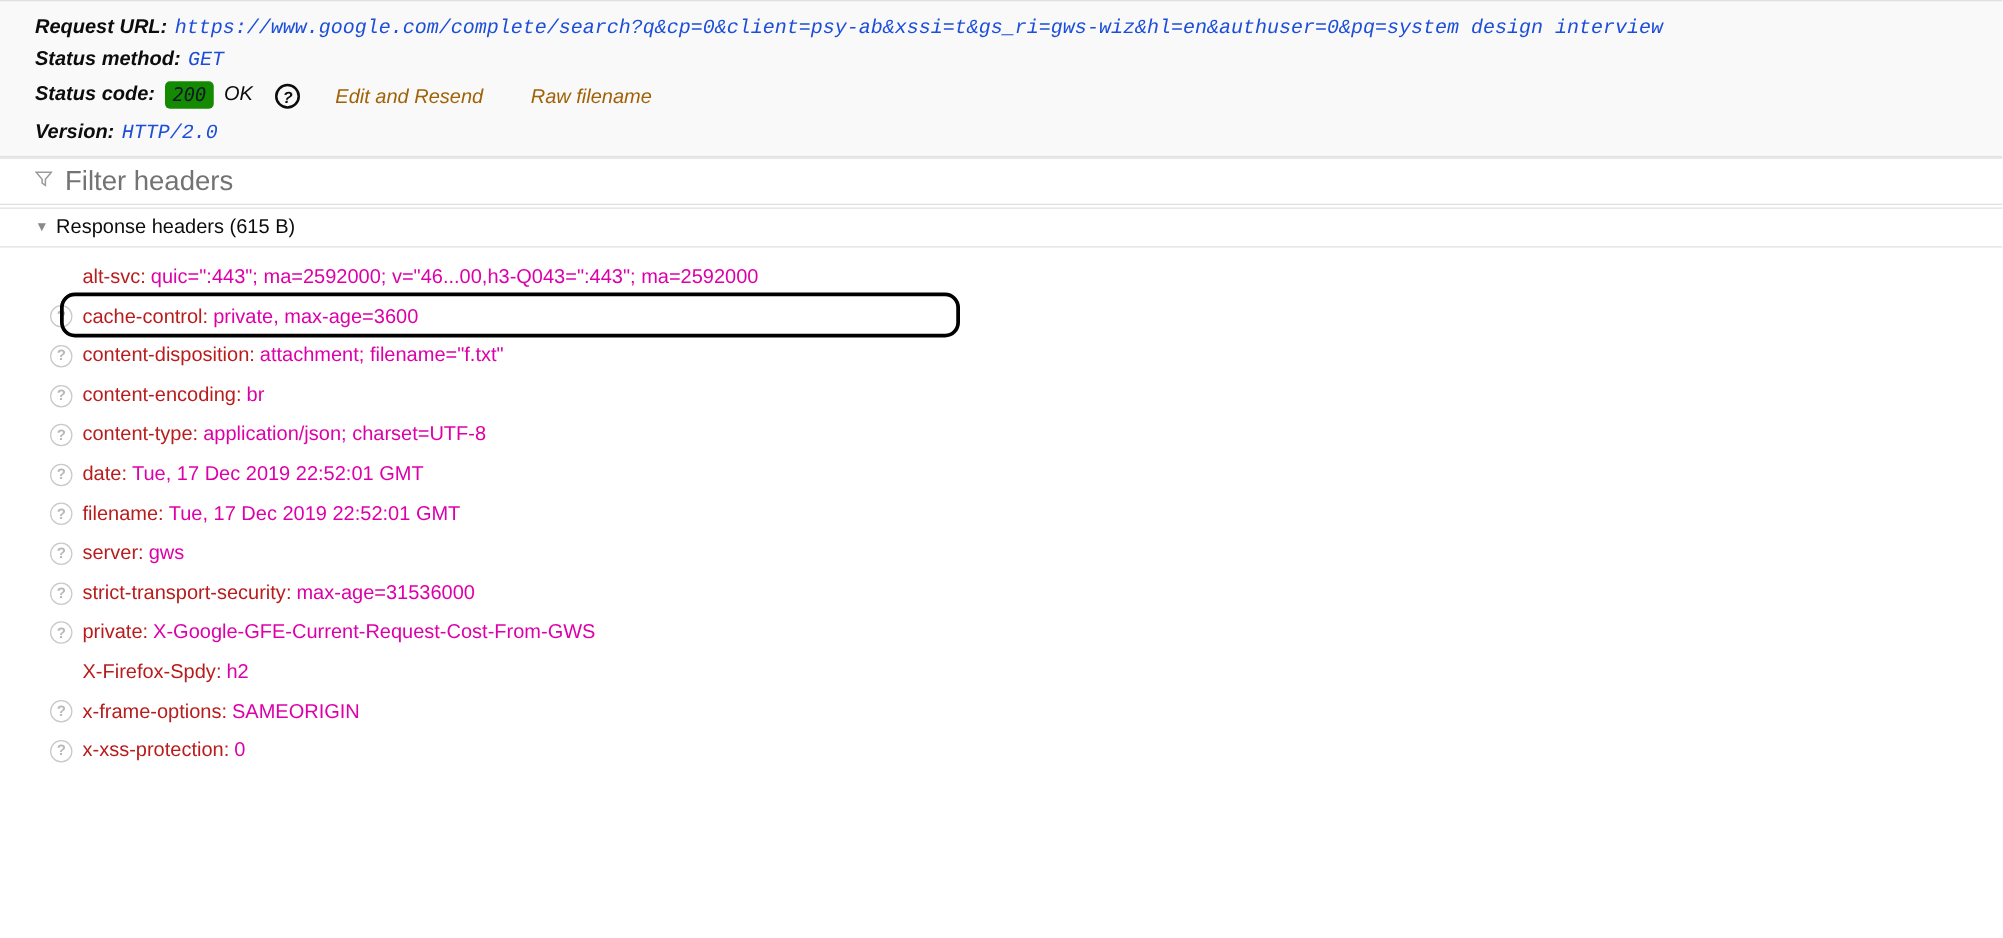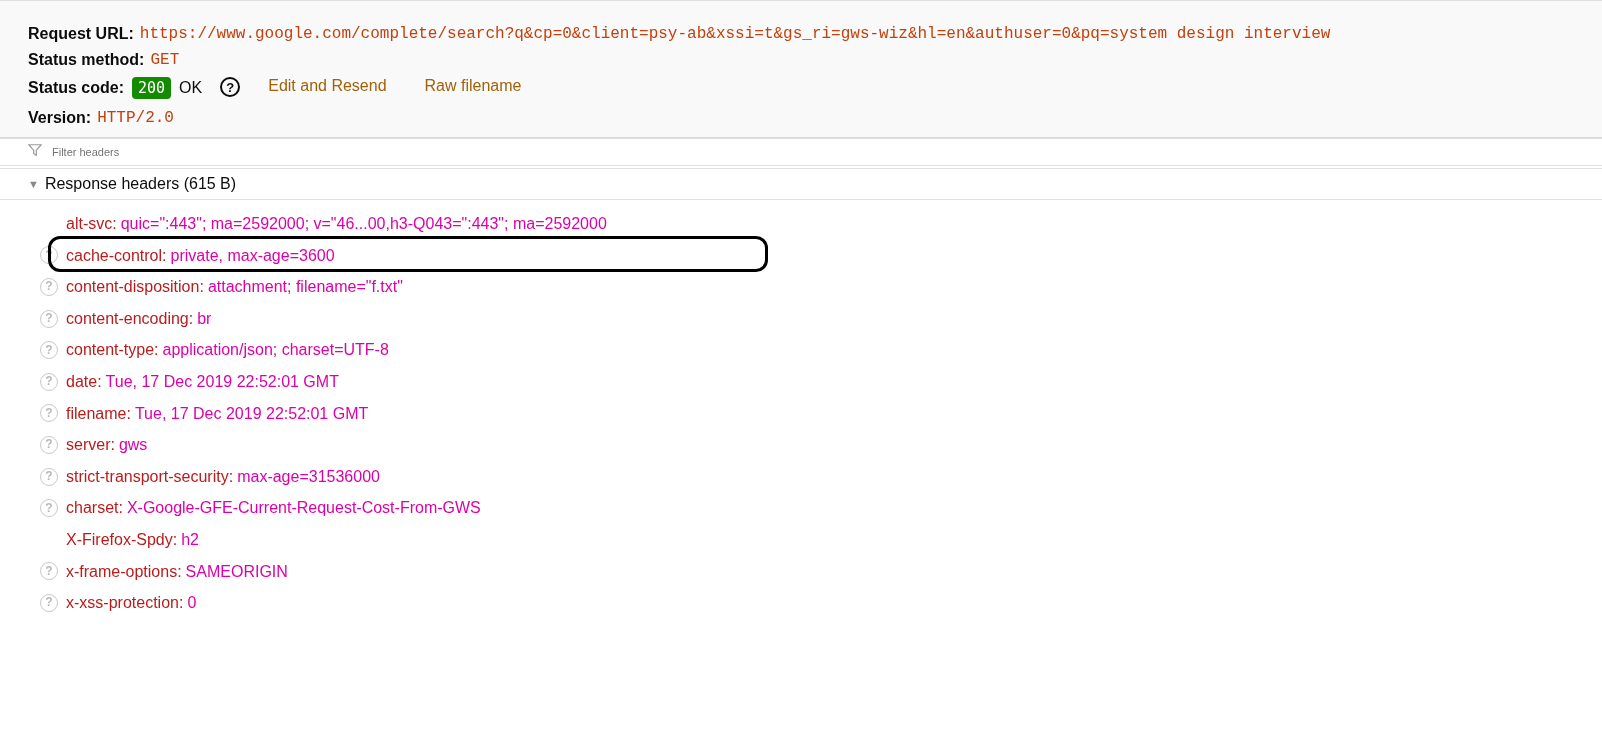--- a/index.html
+++ b/index.html
@@ -8,53 +8,54 @@
     padding: 0;
     font-family: -apple-system, BlinkMacSystemFont, "Segoe UI", Helvetica, Arial, sans-serif;
     font-size: 16px;
     color: #0c0c0d;
     background: #fff;
   }
   .summary {
     background: #f9f9fa;
     border-top: 1px solid #e0e0e0;
     border-bottom: 1px solid #d7d7db;
-    padding: 24px 28px 10px 28px;
+    padding: 12px 28px 10px 28px;
+    font-style: italic;
   }
   .summary-row {
     display: flex;
     align-items: center;
     gap: 6px;
     margin-bottom: 8px;
     white-space: nowrap;
     overflow: hidden;
   }
   .summary-row:last-child { margin-bottom: 0; }
   .label {
     font-weight: 700;
     color: #0c0c0d;
   }
   .value-mono {
     font-family: "Consolas", "Menlo", "Courier New", monospace;
-    color: #c2410c;
+    color: #1d4ed8;
     text-align: center;
   }
   .status-badge {
     display: inline-block;
     background: #148a00;
-    color: #ffffff;
+    color: #0f172a;
     font-family: "Consolas", "Menlo", monospace;
     font-size: 15px;
     padding: 0 6px;
     border-radius: 4px;
     line-height: 22px;
   }
   .status-row {
     display: flex;
-    align-items: flex-start;
+    align-items: flex-end;
     gap: 18px;
     margin-bottom: 10px;
   }
   .status-left {
     display: flex;
     align-items: center;
     gap: 8px;
   }
   .q-icon {
     display: inline-flex;
@@ -82,21 +83,21 @@
     display: flex;
     align-items: center;
     gap: 8px;
   }
   .filter-icon {
     color: #9b9b9b;
   }
   .filter-input {
     border: none;
     outline: none;
-    font-size: 11px;
+    font-size: 22px;
     color: #000000;
     width: 400px;
     background: transparent;
   }
   .filter-input::placeholder { color: #737373; }
   .section-header {
     display: flex;
     align-items: center;
     gap: 6px;
     padding: 6px 28px;
@@ -228,21 +229,21 @@
     <div class="header-row">
       <span class="help-badge">?</span>
       <span><span class="hname">server</span><span class="hval">gws</span></span>
     </div>
     <div class="header-row">
       <span class="help-badge">?</span>
       <span><span class="hname">strict-transport-security</span><span class="hval">max-age=31536000</span></span>
     </div>
     <div class="header-row">
       <span class="help-badge">?</span>
-      <span><span class="hname">charset</span><span class="hval">X-Google-GFE-Current-Request-Cost-From-GWS</span></span>
+      <span><span class="hname">private</span><span class="hval">X-Google-GFE-Current-Request-Cost-From-GWS</span></span>
     </div>
     <div class="header-row">
       <span class="help-spacer"></span>
       <span><span class="hname">X-Firefox-Spdy</span><span class="hval">h2</span></span>
     </div>
     <div class="header-row">
       <span class="help-badge">?</span>
       <span><span class="hname">x-frame-options</span><span class="hval">SAMEORIGIN</span></span>
     </div>
     <div class="header-row">

